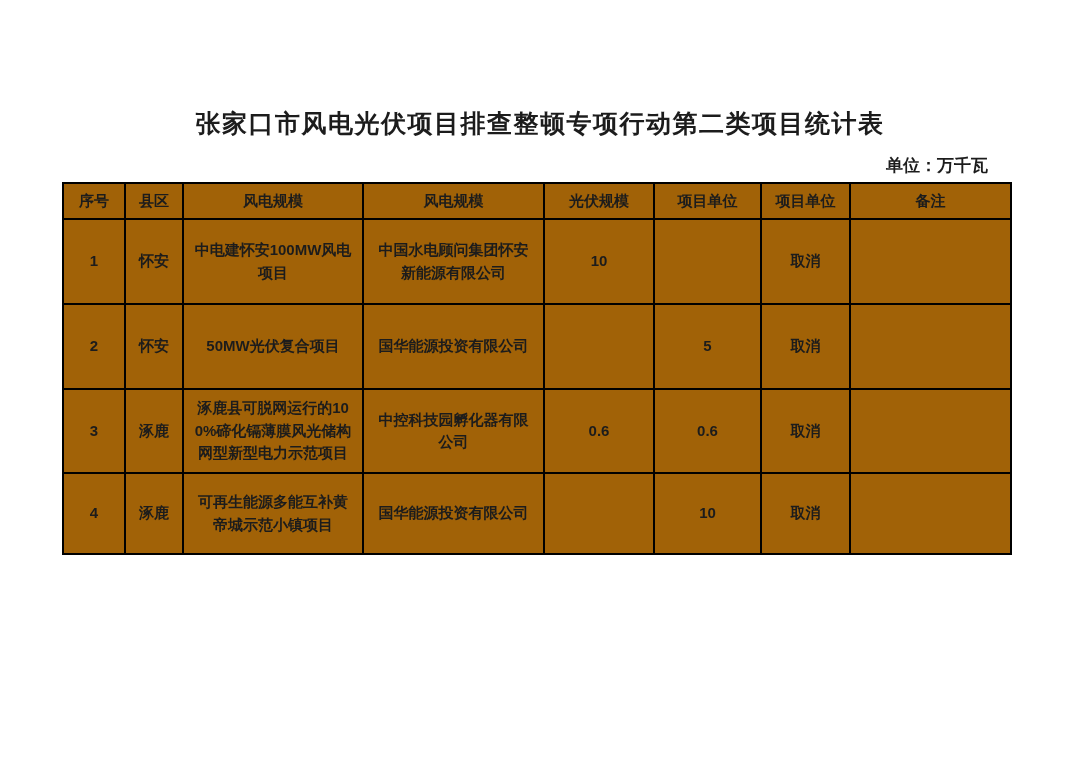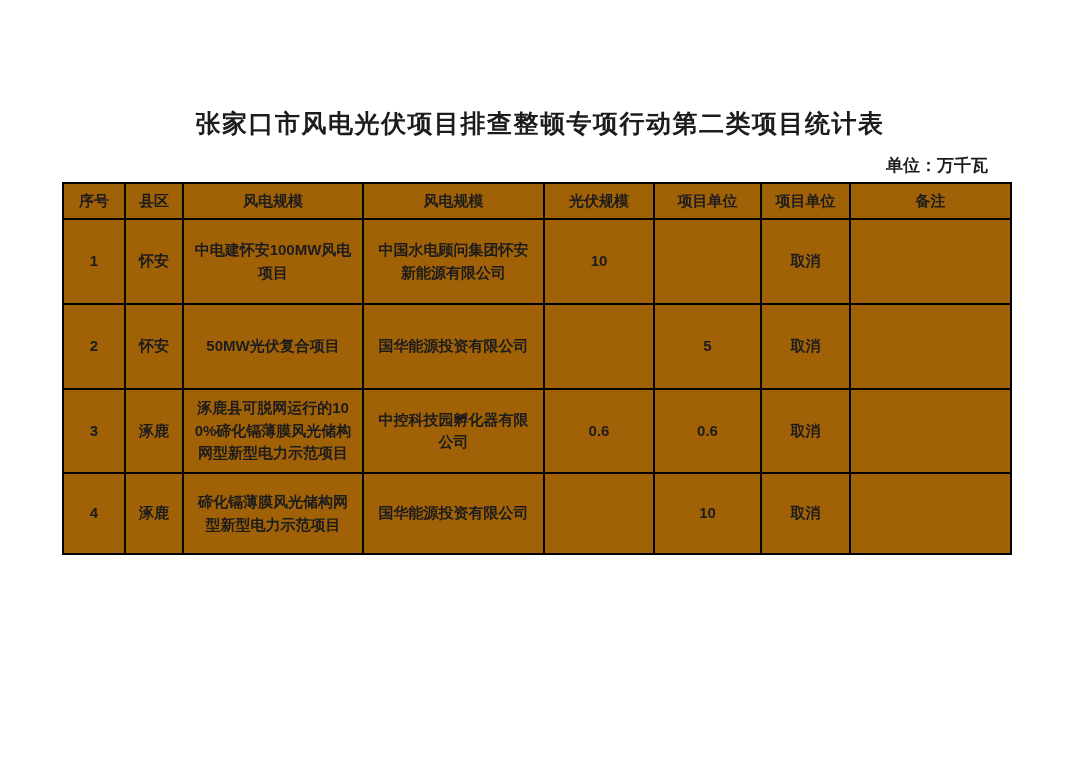--- a/index.html
+++ b/index.html
@@ -125,21 +125,21 @@
         <td>涿鹿县可脱网运行的100%碲化镉薄膜风光储构网型新型电力示范项目</td>
         <td>中控科技园孵化器有限公司</td>
         <td>0.6</td>
         <td>0.6</td>
         <td>取消</td>
         <td></td>
       </tr>
       <tr class="row-h81">
         <td>4</td>
         <td>涿鹿</td>
-        <td>碲化镉薄膜风光储构网型新型电力示范项目</td>
+        <td>可再生能源多能互补黄帝城示范小镇项目</td>
         <td>国华能源投资有限公司</td>
         <td></td>
         <td>10</td>
         <td>取消</td>
         <td></td>
       </tr>
     </tbody>
   </table>
 
 </div>

